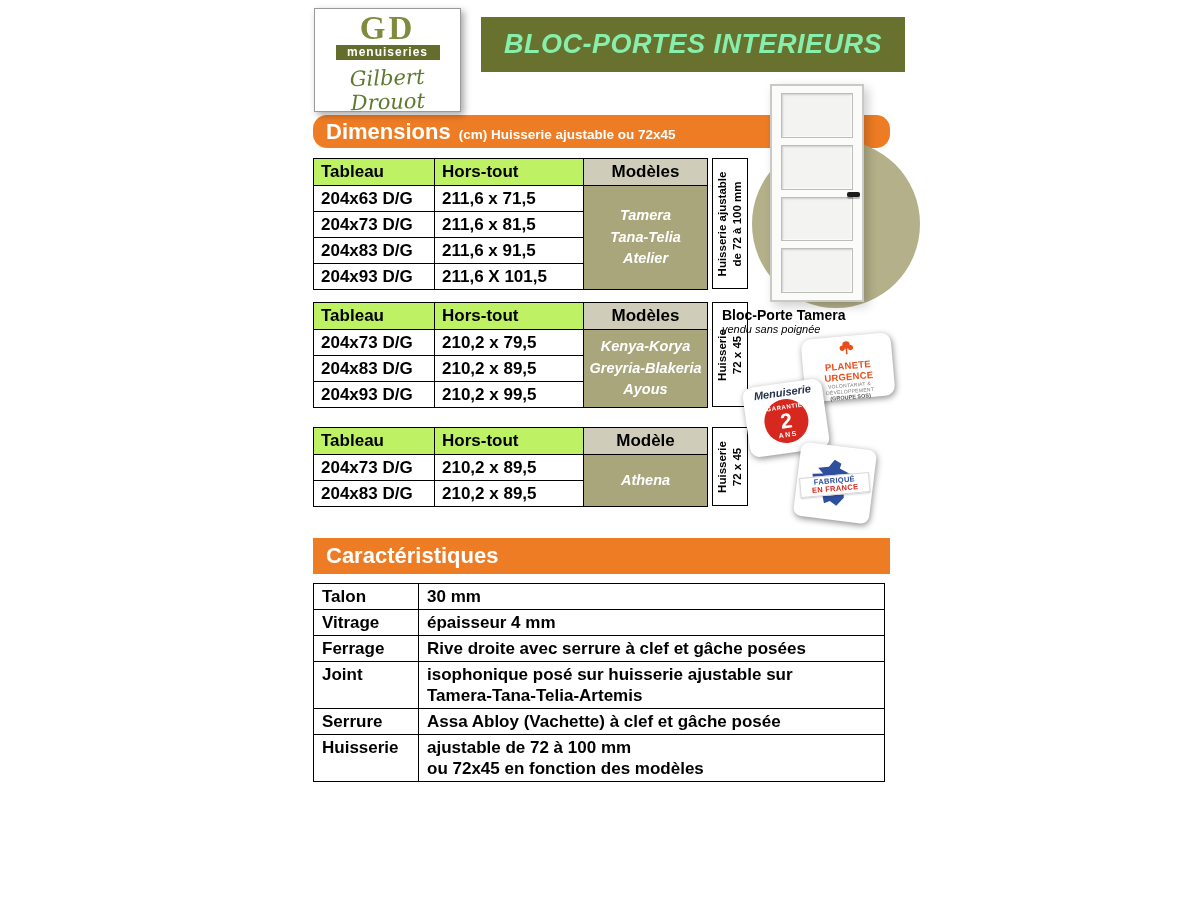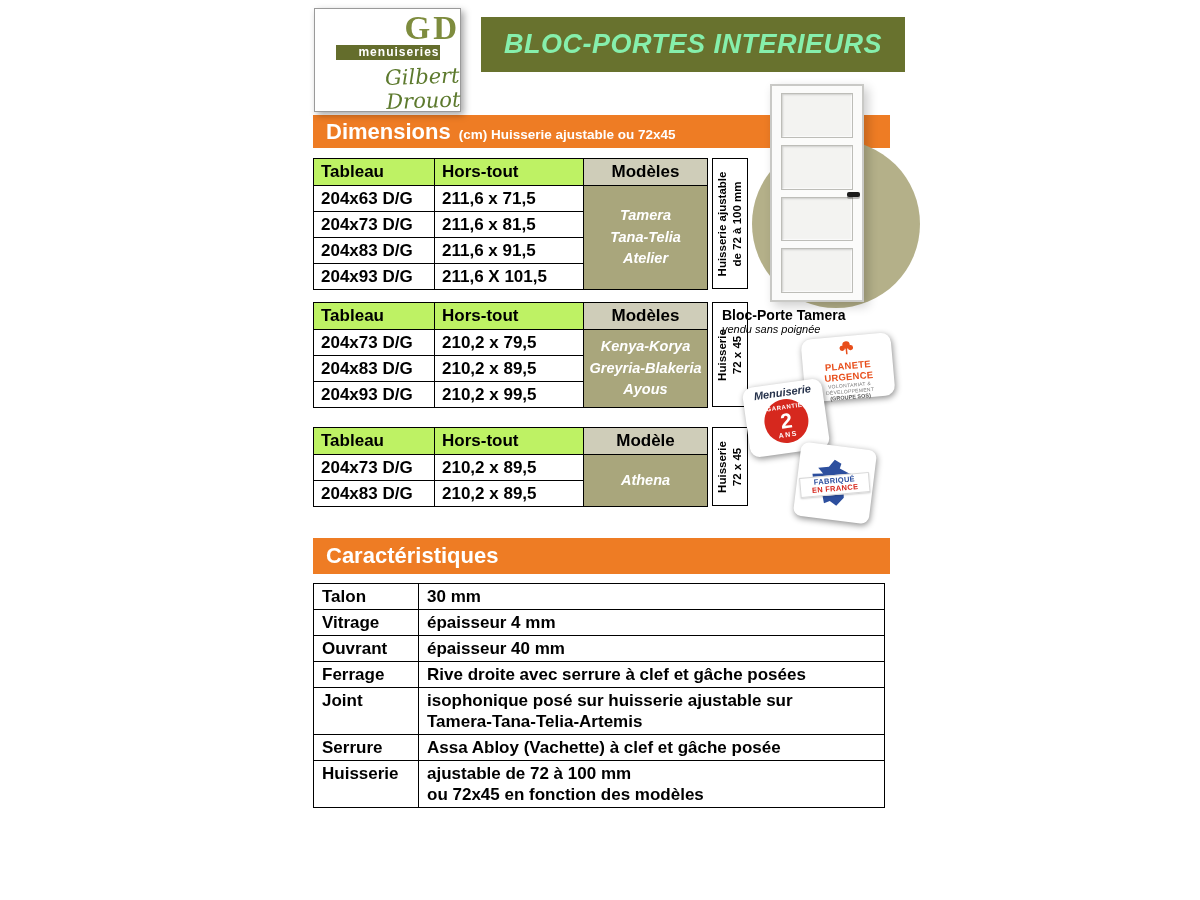--- a/index.html
+++ b/index.html
@@ -6,32 +6,32 @@
   body { background:#fff; }
   .page { position:relative; width:1200px; height:900px; background:#ffffff; overflow:hidden;
           font-family:"Liberation Sans", sans-serif; color:#000; margin:0 auto; }
 
   
   .topbar { position:absolute; left:481px; top:17px; width:424px; height:55px; background:#68722e;
             color:#86efac; display:flex; align-items:center; justify-content:center;
             font-size:27px; font-weight:bold; letter-spacing:.5px;font-style:italic; }
   .logo { position:absolute; left:314px; top:8px; width:147px; height:104px; background:#fff;
           border:1px solid #9a9a9a; box-shadow:3px 3px 7px rgba(0,0,0,.35); z-index:2;
-          text-align:right; padding-top:3px; }
+          text-align:center; padding-top:3px; }
   .logo-gd { font-family:"Liberation Serif", serif; font-weight:bold; font-size:33px; line-height:1;
              color:#7e8c3e; letter-spacing:3px; }
   .logo-band { background:#646d2c; color:#fff; font-size:12px; font-weight:bold; letter-spacing:1px;
                width:104px; margin:0 auto; line-height:15px; }
   .logo-sign { font-family:"DejaVu Serif", serif; font-style:italic; color:#5d7a2e; font-size:21px;
                margin-top:6px; transform:rotate(-2deg); }
 
   
   .banner { position:absolute; background:#ee7c24; color:#fff; display:flex; align-items:center;
             padding-left:13px; }
-  .banner-dim { left:313px; top:115px; width:577px; height:33px; }
+  .banner-dim { left:313px; top:115px; width:577px; height:33px;border-radius:14px; }
   .banner-car { left:313px; top:538px; width:577px; height:36px; }
   .bt { font-size:22px; font-weight:bold; }
   .bs { font-size:13.5px; font-weight:bold; margin-left:8px; margin-top:6px; }
 
   
   .dims-wrap { position:absolute; }
   .dims { border-collapse:collapse; table-layout:fixed; }
   .dims th, .dims td { border:1px solid #000; overflow:hidden; white-space:nowrap; }
   .dims th { background:#bef264; font-size:17px; font-weight:bold; text-align:left;
              padding:0 0 0 7px; height:27px; }
@@ -292,27 +292,20 @@
         </td>
       </tr>
       <tr>
         <td class="lab">Vitrage</td>
         <td class="val">
           <div>épaisseur 4 mm</div>
           <div></div>
         </td>
       </tr>
       <tr>
-        <td class="lab">Ouvrant</td>
-        <td class="val">
-          <div>épaisseur 40 mm</div>
-          <div></div>
-        </td>
-      </tr>
-      <tr>
         <td class="lab">Ferrage</td>
         <td class="val">
           <div>Rive droite avec serrure à clef et gâche posées</div>
           <div></div>
         </td>
       </tr>
       <tr>
         <td class="lab">Joint</td>
         <td class="val">
           <div>isophonique posé sur huisserie ajustable sur</div>

